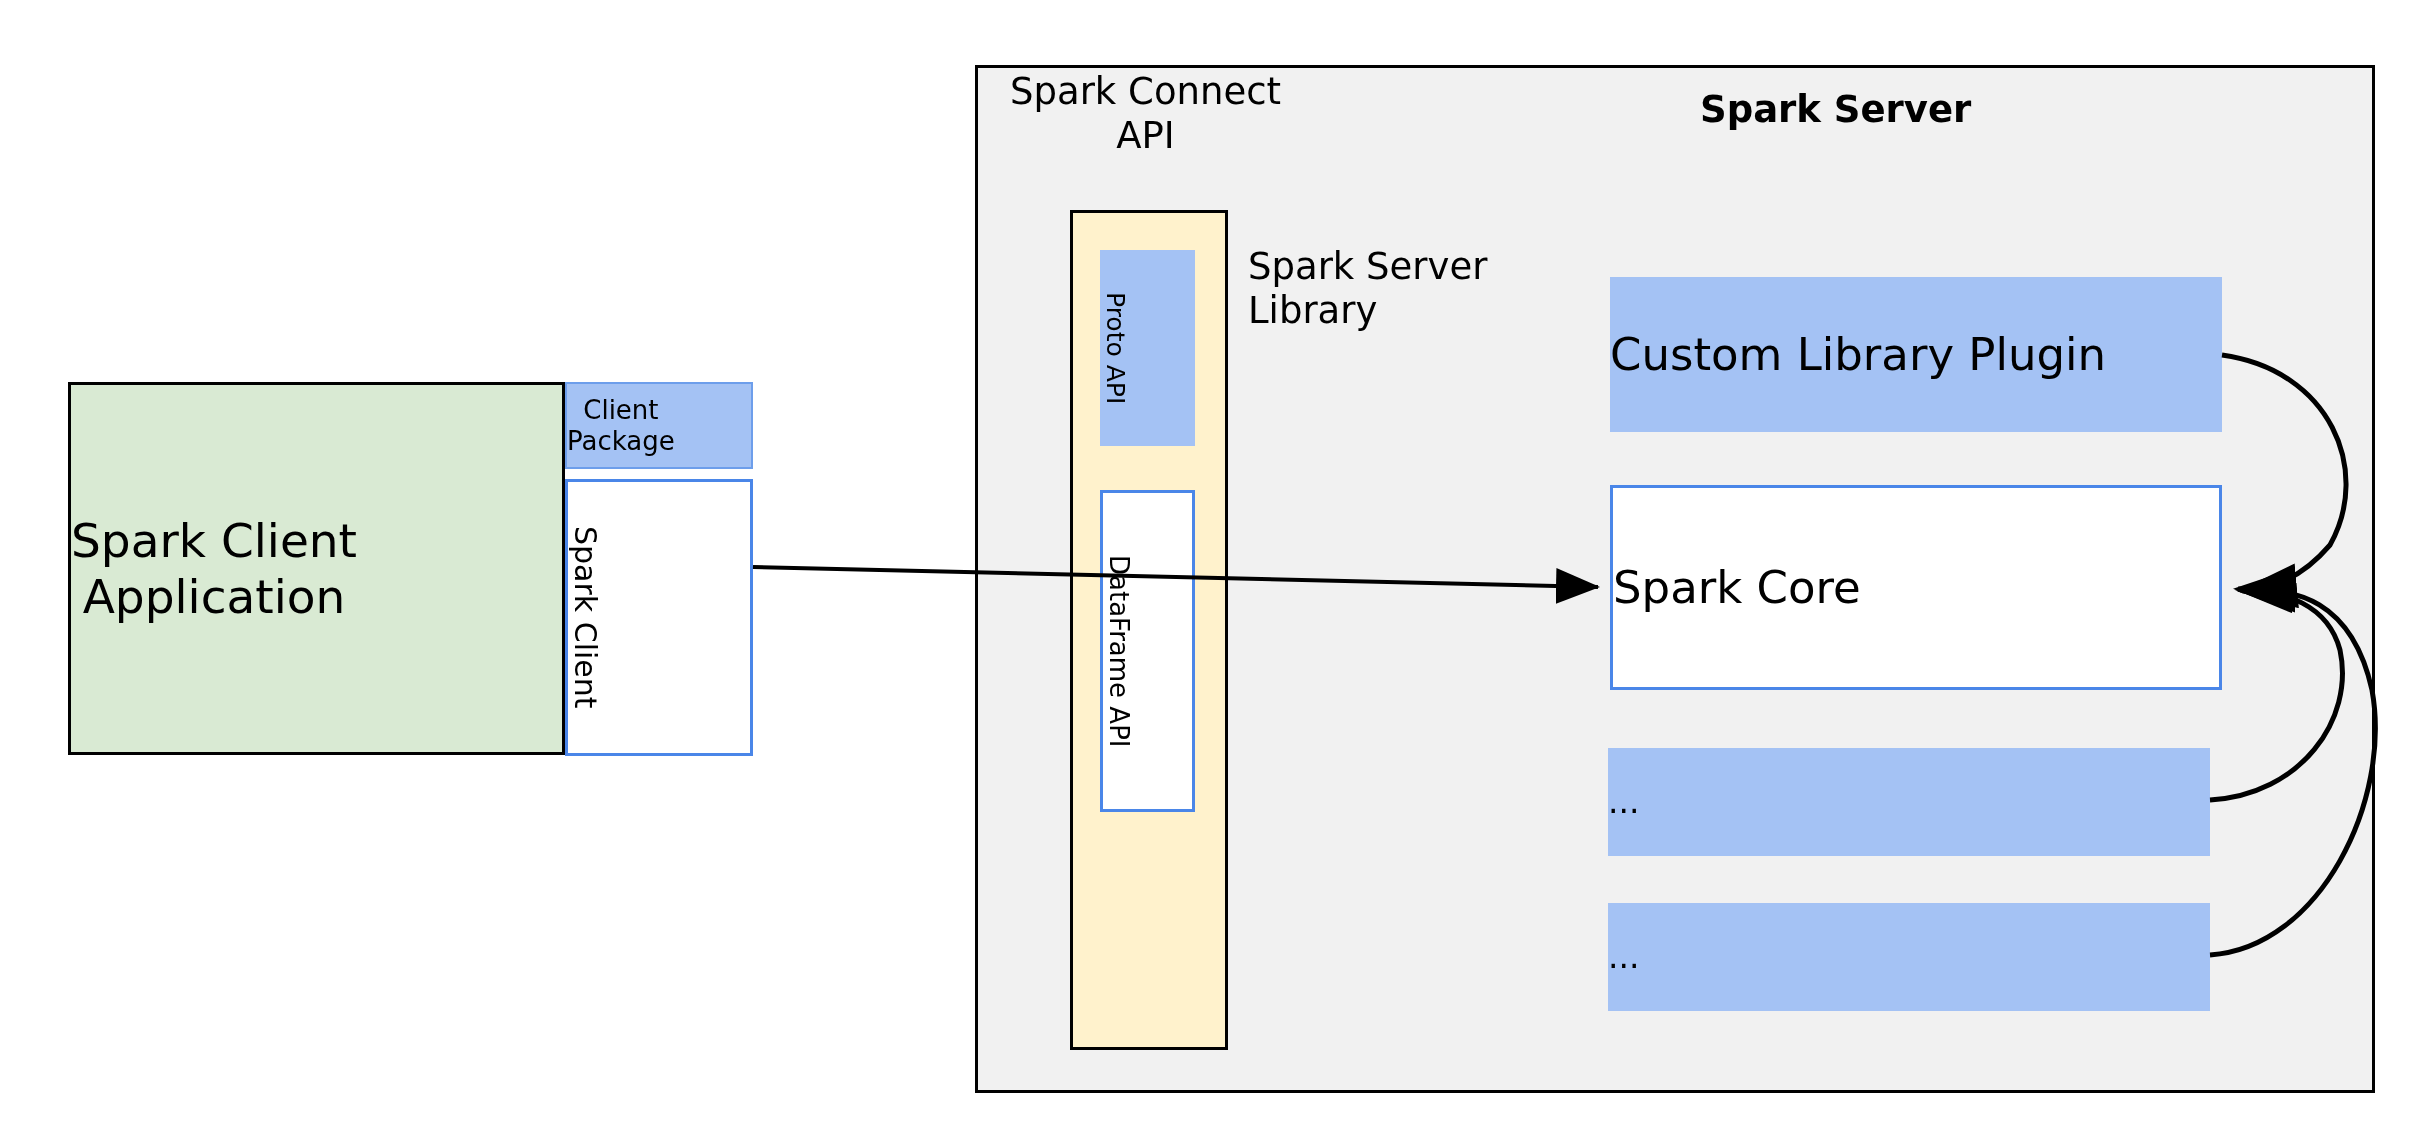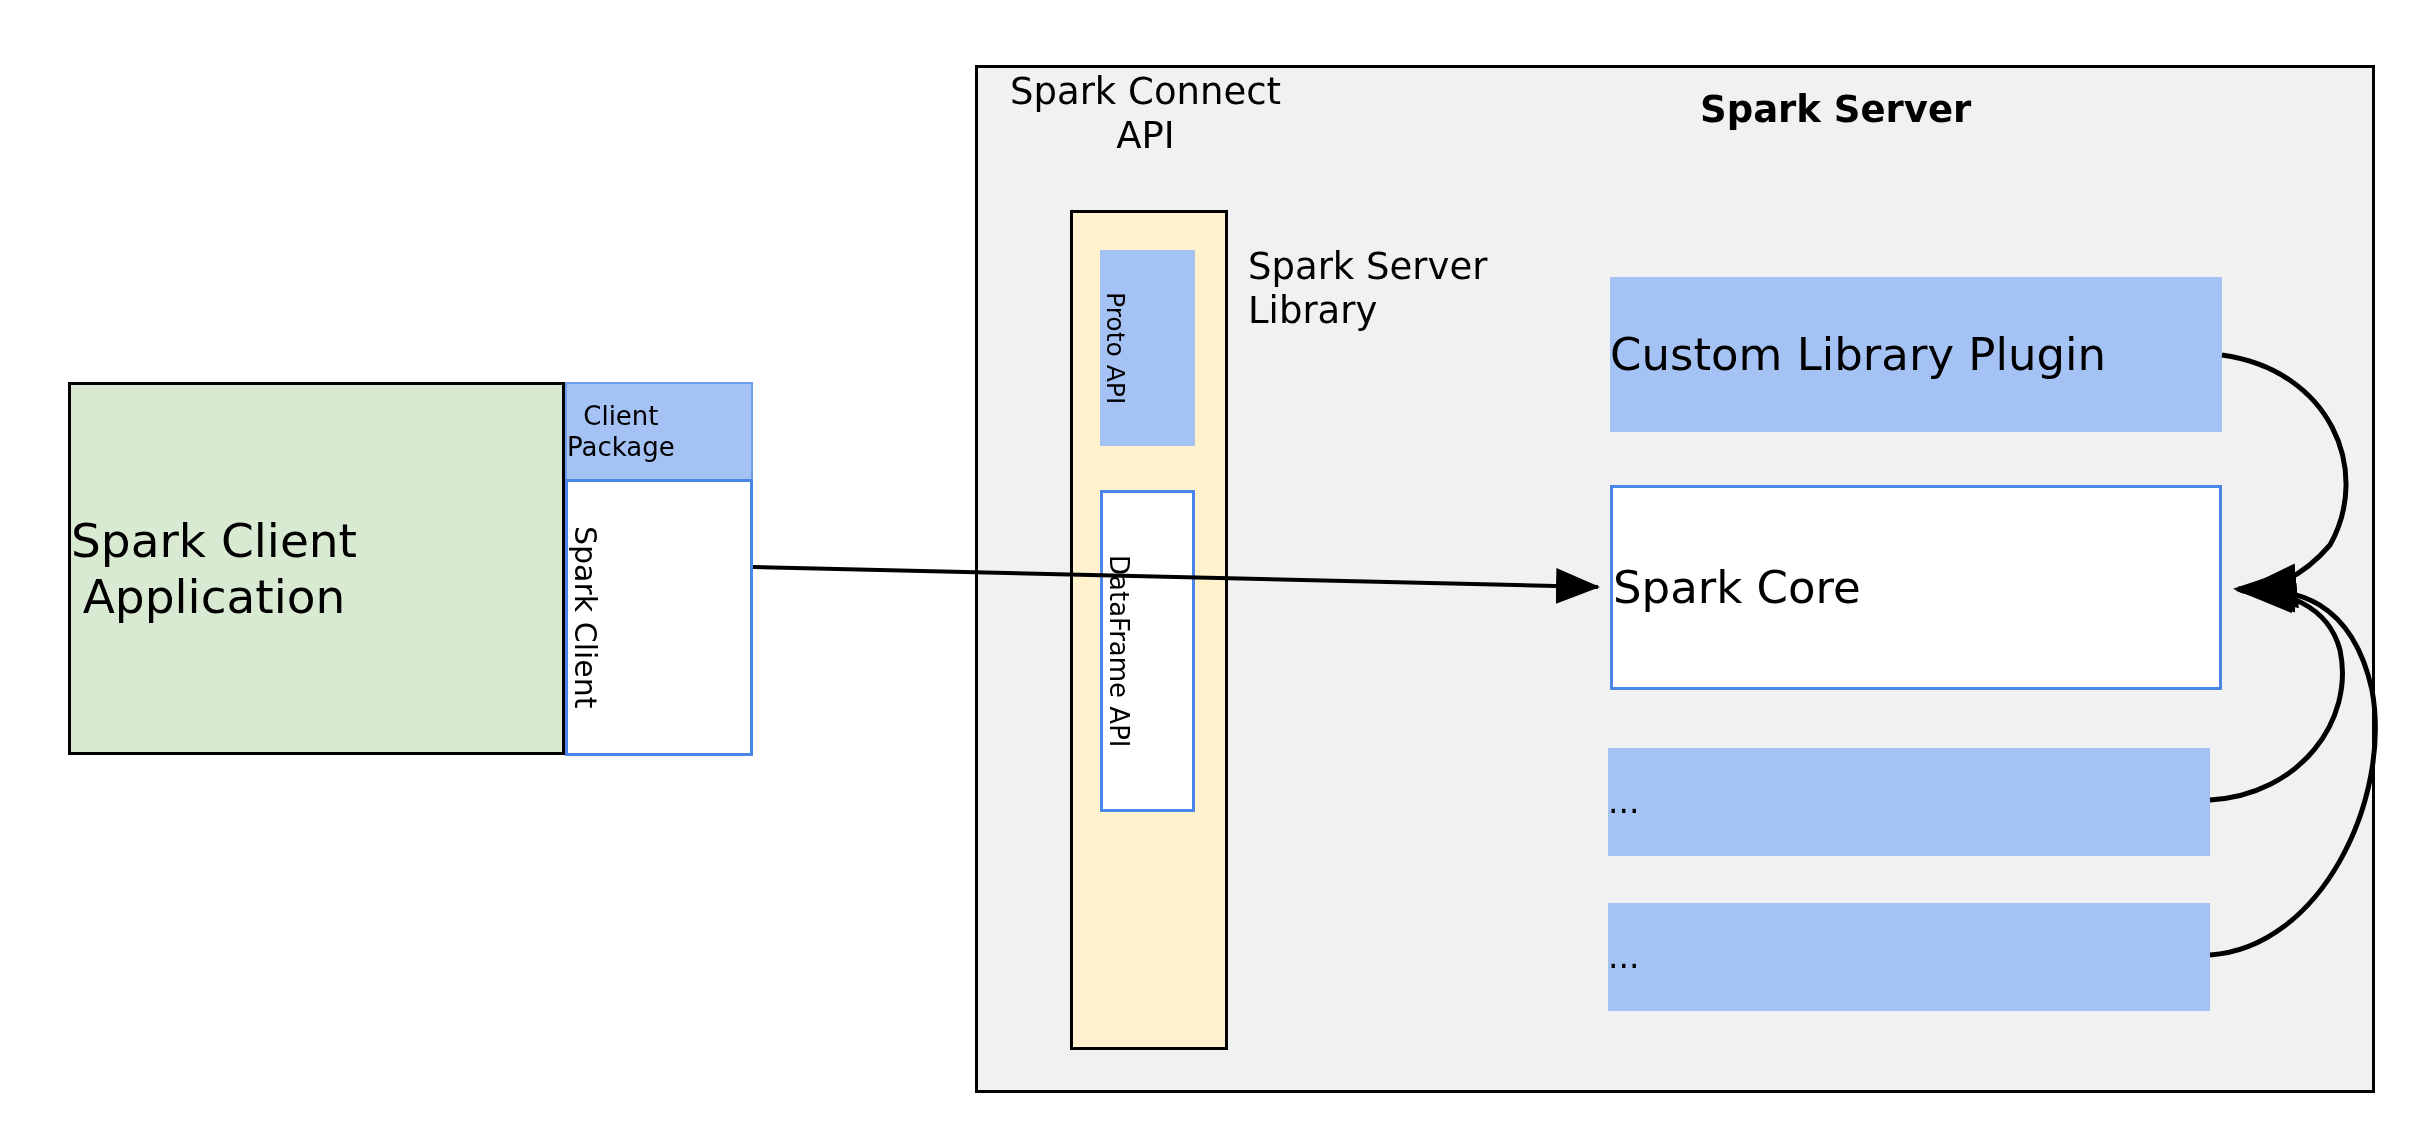--- a/index.html
+++ b/index.html
@@ -41,21 +41,21 @@
     left: 68px;  top: 382px;
     width: 497px; height: 373px;
     background: #d9ead3;
     border: 3px solid #000000;
     font-size: 47px;
   }
   #client-app .lbl { white-space: pre-line; }
 
   #client-package {
     left: 565px; top: 382px;
-    width: 188px; height: 100px;
+    width: 188px; height: 87px;
     background: #a4c2f4;
     border: 2px solid #6d9eeb;
     font-size: 26px;
   }
   #client-package .lbl { white-space: pre-line; }
 
   #spark-client {
     left: 565px; top: 479px;
     width: 188px; height: 277px;
     background: #ffffff;

